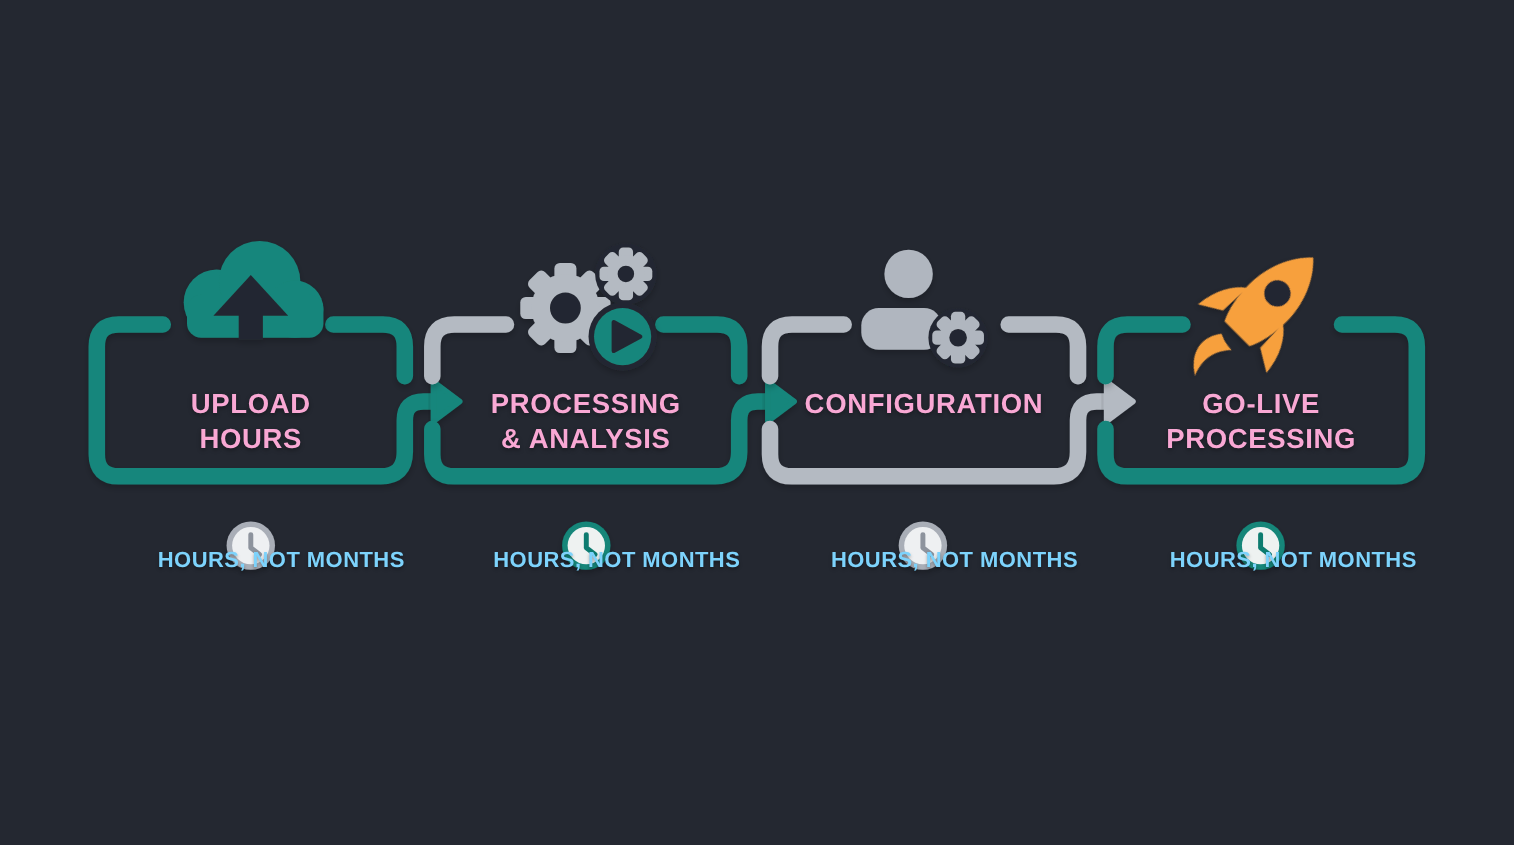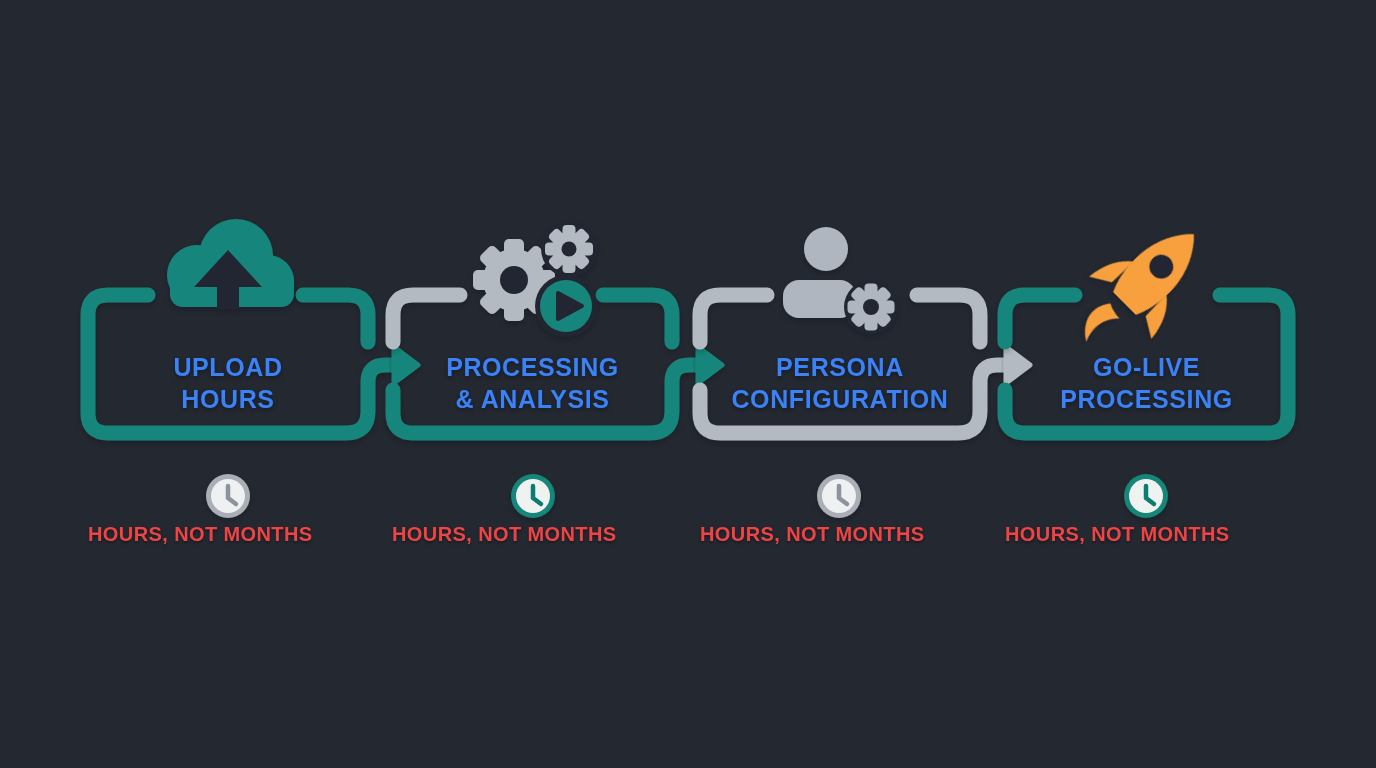--- a/index.html
+++ b/index.html
@@ -7,33 +7,33 @@
     position:relative;
     width:1376px;height:768px;
     background:#242831;
     overflow:hidden;
     font-family:"Liberation Sans", sans-serif;
   }
   .step-title{
     position:absolute;
     top:351px;
     text-align:center;
-    color:#3b82f6;
+    color:#f9a8d4;
     font-weight:700;
     font-size:25px;
     line-height:32px;
     letter-spacing:0.6px;
     text-shadow:0 2px 4px rgba(0,0,0,0.35);
   }
   .step-title span{display:block;}
   .step-caption{
     position:absolute;
-    top:523px;
-    text-align:left;
-    color:#ef4444;
+    top:498px;
+    text-align:right;
+    color:#7dd3fc;
     font-weight:700;
     font-size:20px;
     line-height:22px;
     letter-spacing:0.4px;
     text-shadow:0 2px 3px rgba(0,0,0,0.35);
   }
   .x1{left:88px;width:280px;}
   .x2{left:392px;width:281px;}
   .x3{left:700px;width:280px;}
   .x4{left:1005px;width:283px;}
@@ -168,21 +168,20 @@
 
   <div class="step-title x1">
     <span>UPLOAD</span>
     <span>HOURS</span>
   </div>
   <div class="step-title x2">
     <span>PROCESSING</span>
     <span>&amp; ANALYSIS</span>
   </div>
   <div class="step-title x3">
-    <span>PERSONA</span>
     <span>CONFIGURATION</span>
   </div>
   <div class="step-title x4">
     <span>GO-LIVE</span>
     <span>PROCESSING</span>
   </div>
 
   <div class="step-caption x1">HOURS, NOT MONTHS</div>
   <div class="step-caption x2">HOURS, NOT MONTHS</div>
   <div class="step-caption x3">HOURS, NOT MONTHS</div>

